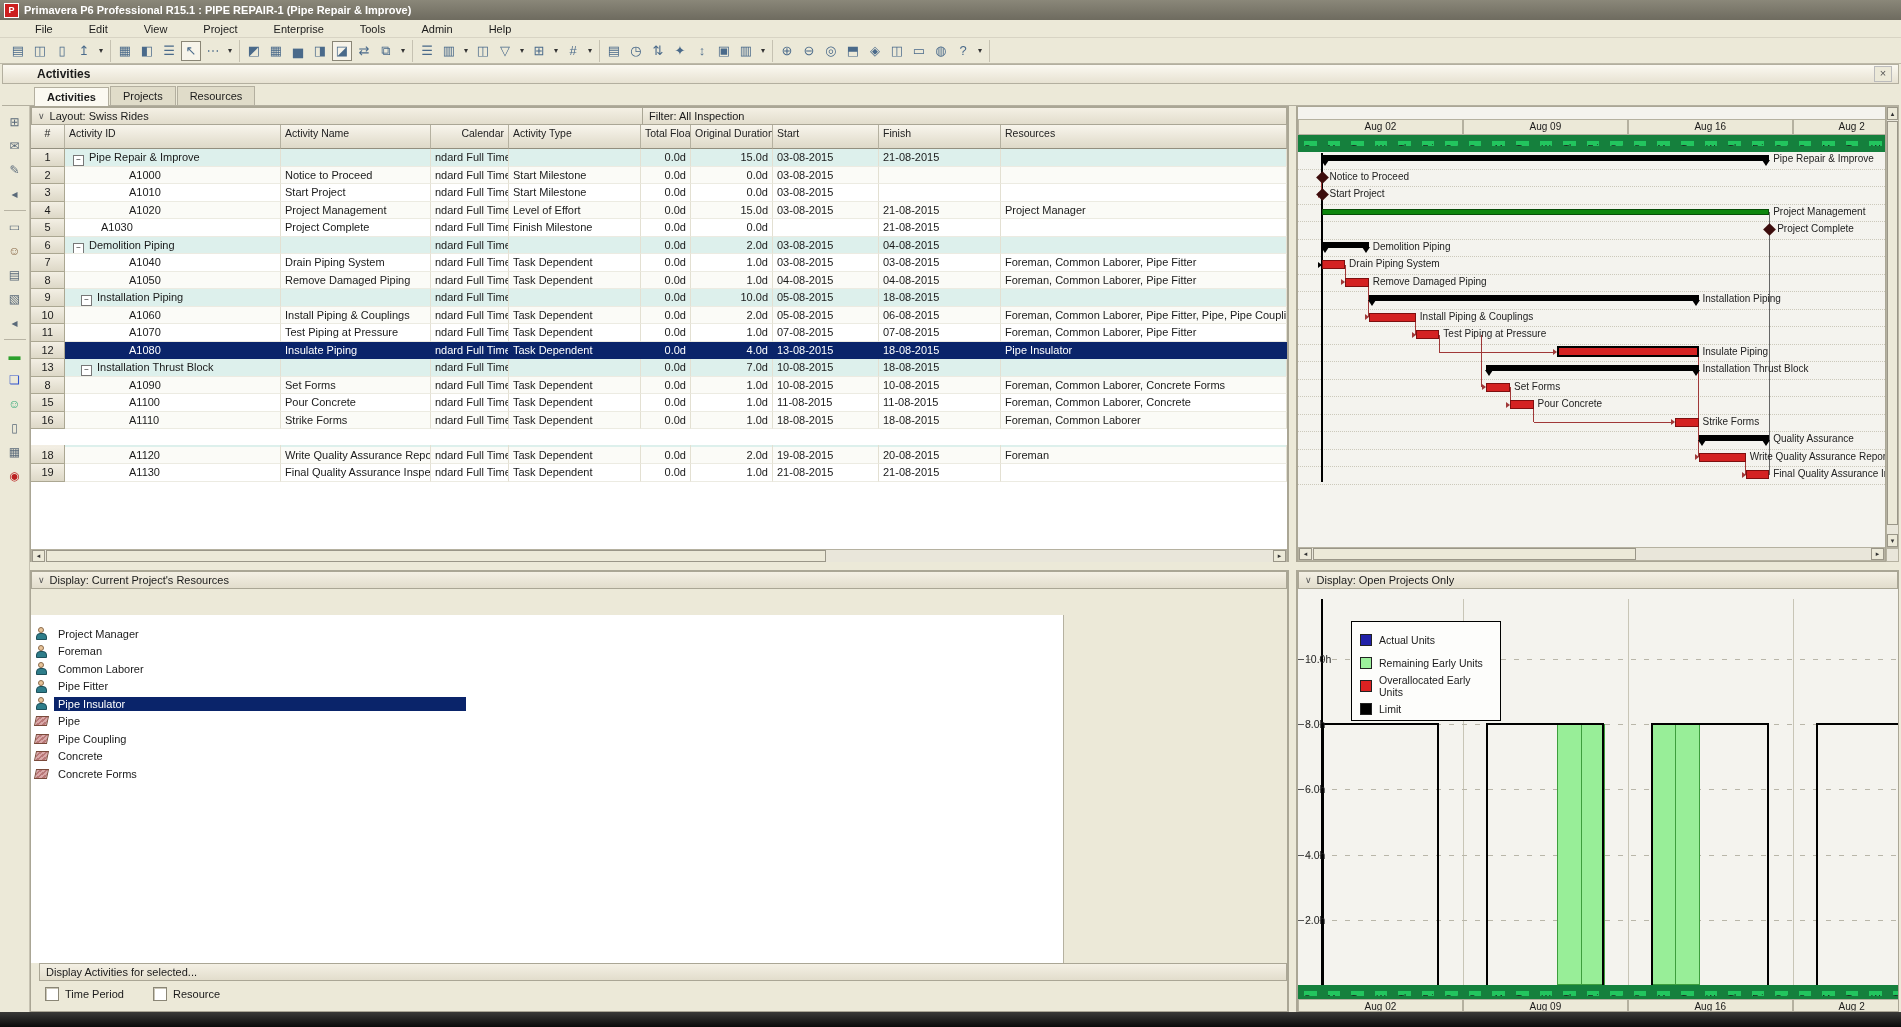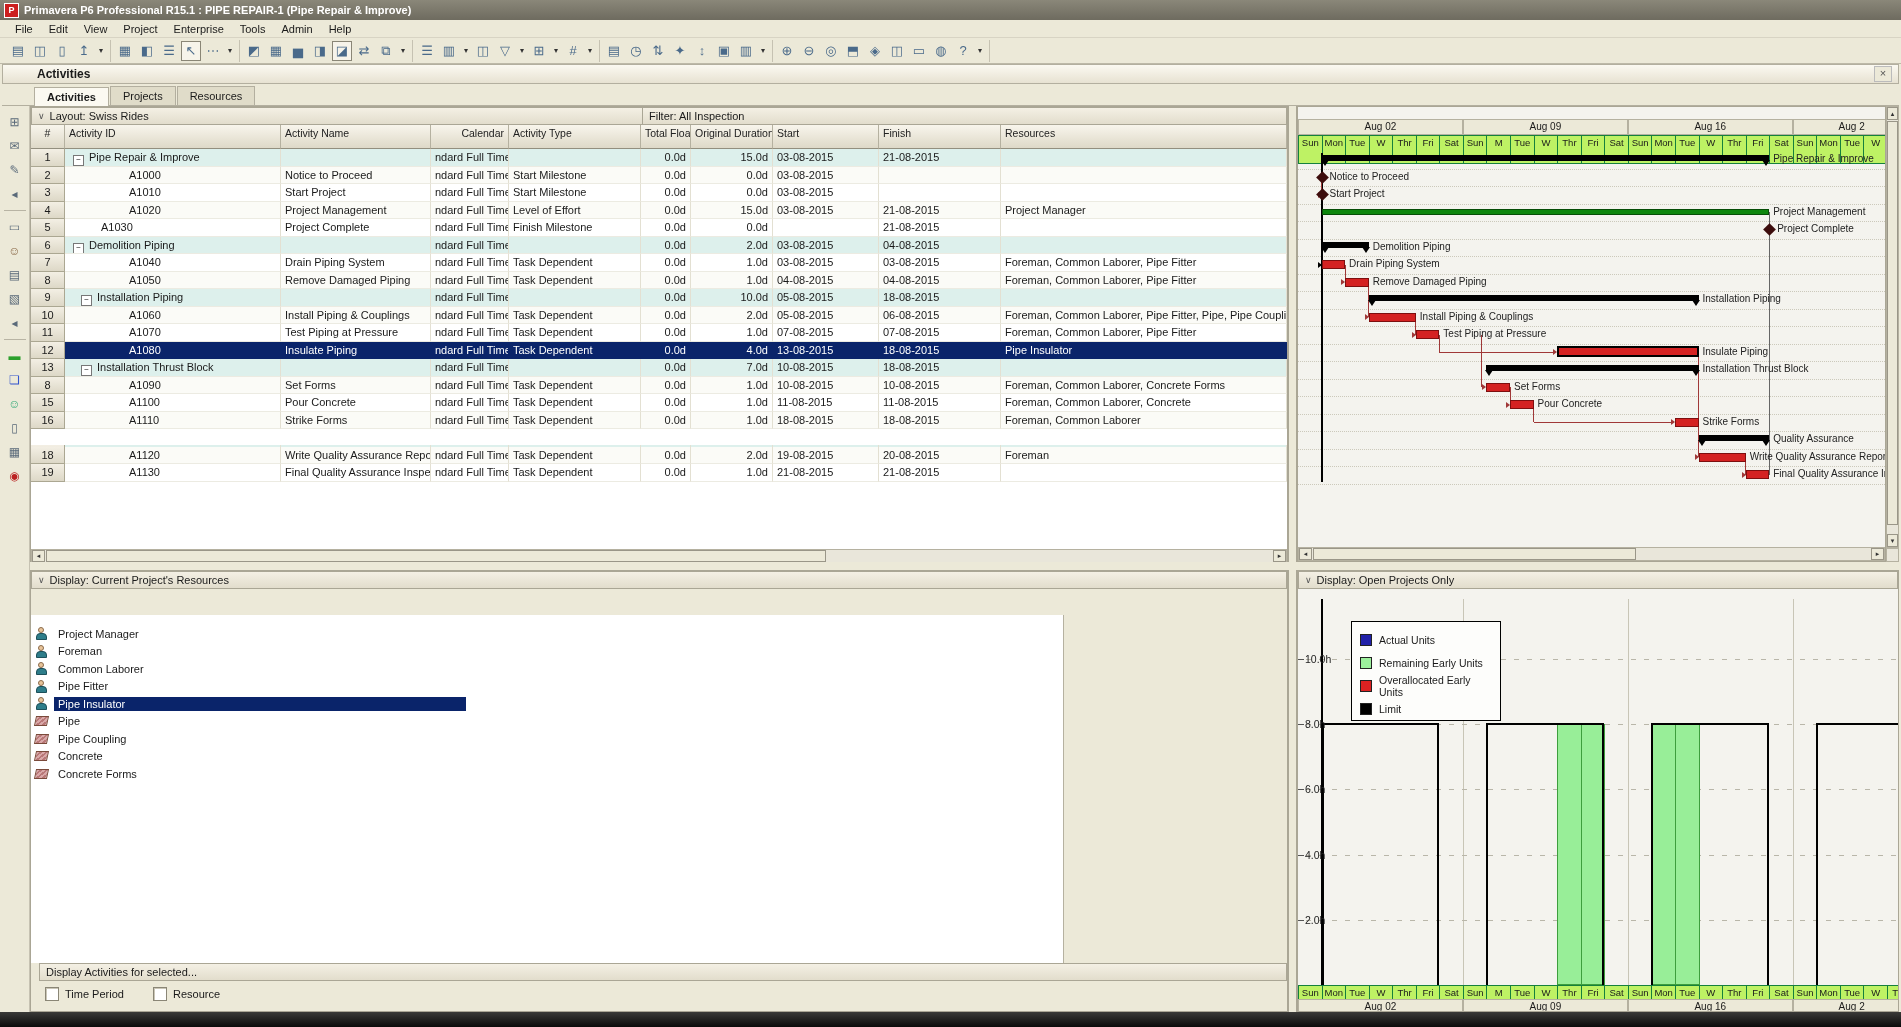--- a/index.html
+++ b/index.html
@@ -6,21 +6,21 @@
   #stage{position:relative;width:1901px;height:1027px;background:#ece9d8;overflow:hidden;
          font-family:"Liberation Sans",sans-serif;font-size:11px;color:#1a1a1a;}
   .abs{position:absolute;}
   
   #titlebar{left:0;top:0;width:1901px;height:20px;background:linear-gradient(#8a8779,#6e6b5f);
             color:#fff;font-weight:bold;display:flex;align-items:center;gap:5px;padding-left:4px;box-sizing:border-box;}
   #appicon{width:13px;height:13px;background:#cc1f1f;border:1px solid #fff;color:#fff;font-size:9px;
            line-height:12px;text-align:center;font-weight:bold;}
   #menubar{left:0;top:20px;width:1901px;height:18px;background:#ece9d8;border-bottom:1px solid #d8d4c4;
            display:flex;align-items:center;gap:2px;padding-left:8px;box-sizing:border-box;}
-  .menu-item{padding:1px 7px;cursor:default;}
+  .menu-item{padding:1px 7px;cursor:default;margin-left:20px;}
   #toolbar{left:0;top:38px;width:1901px;height:26px;background:#ece9d8;border-bottom:1px solid #bdb9a8;
            display:flex;align-items:center;padding-left:4px;box-sizing:border-box;}
   .tbgroup{display:flex;align-items:center;border-right:1px solid #c6c2b2;padding:0 3px;height:22px;}
   .tbicon{width:20px;height:20px;display:flex;align-items:center;justify-content:center;
           font-size:13px;color:#4a6a8a;margin:0 1px;}
   .tbicon.small{width:10px;font-size:8px;color:#333;}
   .tbicon.pressed{border:1px solid #8a8676;background:#f7f4ea;box-sizing:border-box;}
   
   #actbar{left:2px;top:64px;width:1897px;height:20px;background:linear-gradient(#fbf9f1,#e7e2d2);
           border:1px solid #b3af9f;box-sizing:border-box;display:flex;align-items:center;}
@@ -57,21 +57,21 @@
   
   .vsplit{background:#ece9d8;border-left:1px solid #aaa695;border-right:1px solid #aaa695;box-sizing:border-box;}
   .sbtrack{background:#e9e6da;border:1px solid #b5b1a0;box-sizing:border-box;}
   .sbbtn{position:absolute;background:#ece9d8;border:1px solid #9a9688;box-sizing:border-box;
          font-size:7px;color:#333;display:flex;align-items:center;justify-content:center;}
   .sbthumb{position:absolute;background:#ece9d8;border:1px solid #9a9688;box-sizing:border-box;}
   
   #gantt{left:1297px;top:106px;width:589px;height:456px;background:#f4f3ee;border:1px solid #aaa695;box-sizing:border-box;overflow:hidden;}
   .gweek{position:absolute;height:16px;background:#ece9d8;border:1px solid #b5b1a0;box-sizing:border-box;
          text-align:center;font-size:10px;line-height:14px;overflow:hidden;}
-  .gday{position:absolute;height:29px;background:#bef264;border:1px solid #15803d;box-sizing:border-box;
+  .gday{position:absolute;height:17px;background:#22c55e;border:6px solid #15803d;box-sizing:border-box;
         text-align:center;font-size:9.5px;line-height:14px;overflow:hidden;}
   .grline{position:absolute;height:0;border-top:1px dotted #ccc9bb;width:100%;}
   .gbar-label{position:absolute;font-size:10px;color:#222;white-space:nowrap;}
   .gsum{position:absolute;height:6px;background:#000;}
   .gsum .endL,.gsum .endR{position:absolute;top:5px;width:0;height:0;border-left:4px solid transparent;
         border-right:4px solid transparent;border-top:6px solid #000;}
   .gsum .endL{left:-1px;} .gsum .endR{right:-1px;}
   .gtask{position:absolute;height:9px;background:#d42222;border:1px solid #7d0f0f;box-sizing:border-box;}
   .gtask.sel{border:2px solid #000;height:11px;}
   .gloe{position:absolute;height:6px;background:#0d860d;border:1px solid #064d06;box-sizing:border-box;}

